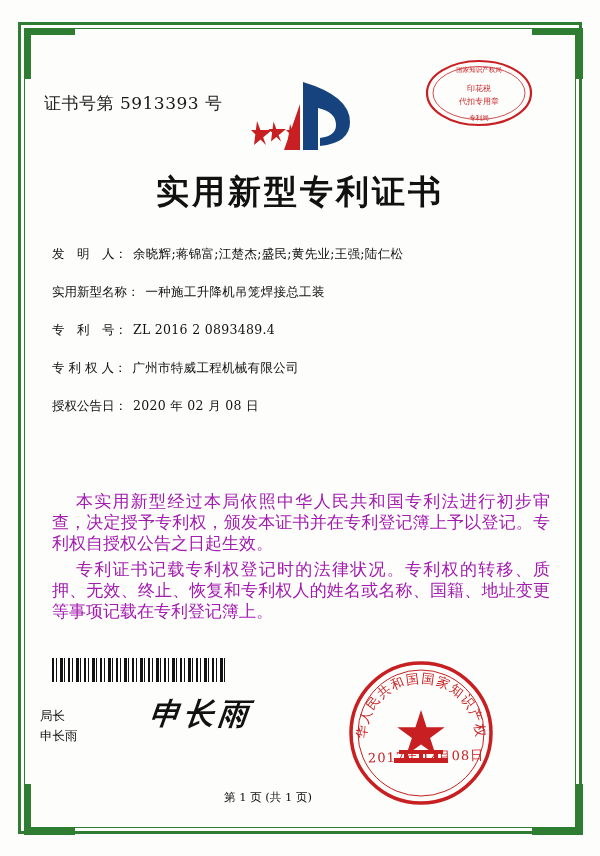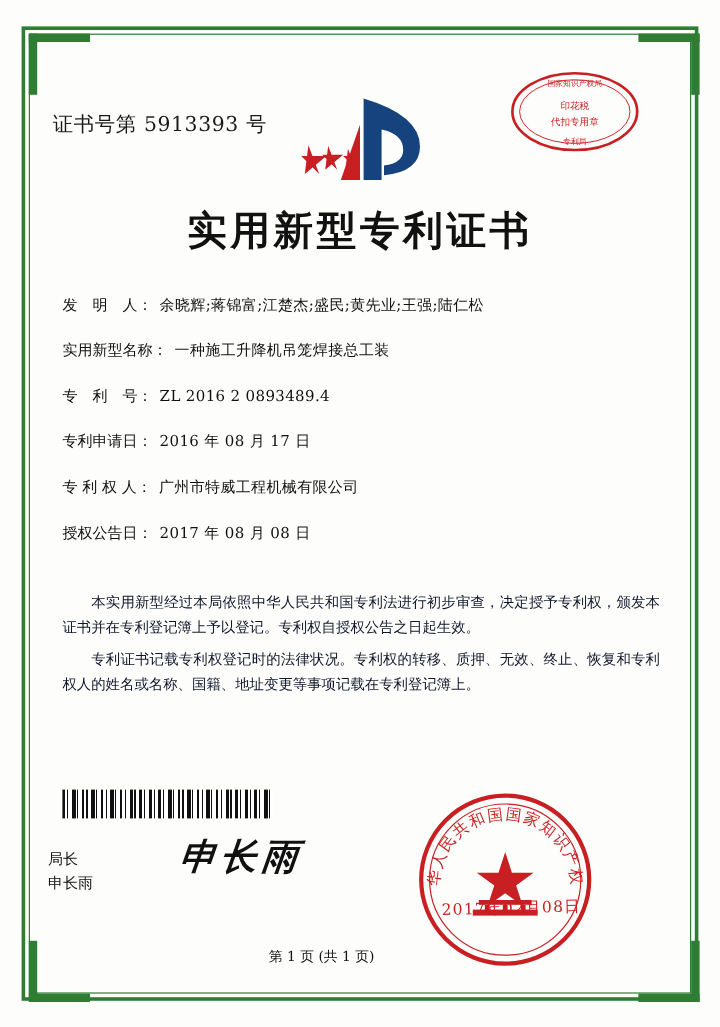--- a/index.html
+++ b/index.html
@@ -100,24 +100,24 @@
   .field-value {
     flex: 1;
     letter-spacing: 0.3px;
   }
 
   
   .body-text {
     position: absolute;
     left: 52px; top: 492px;
     width: 498px;
-    font-family: Liberation Serif, serif;
-    font-size: 12px;
+    font-family: Liberation Mono, monospace;
+    font-size: 17px;
     line-height: 21px;
-    color: #0f172a;
+    color: #a21caf;
     text-align: justify;
   }
   .body-text p {
     margin: 0 0 5px 0;
     text-indent: 24px;
   }
 
   
   .barcode {
     position: absolute;
@@ -222,30 +222,26 @@
     </div>
     <div class="field-row">
       <span class="field-label">实用新型名称：</span>
       <span class="field-value">一种施工升降机吊笼焊接总工装</span>
     </div>
     <div class="field-row">
       <span class="field-label">专　利　号：</span>
       <span class="field-value">ZL 2016 2 0893489.4</span>
     </div>
     <div class="field-row">
-      <span class="field-label">专利申请日：</span>
-      <span class="field-value">2016 年 08 月 17 日</span>
-    </div>
-    <div class="field-row">
       <span class="field-label">专 利 权 人：</span>
       <span class="field-value">广州市特威工程机械有限公司</span>
     </div>
     <div class="field-row">
       <span class="field-label">授权公告日：</span>
-      <span class="field-value">2017 年 08 月 08 日</span>
+      <span class="field-value">2020 年 02 月 08 日</span>
     </div>
   </div>
 
   <div class="body-text">
     <p>本实用新型经过本局依照中华人民共和国专利法进行初步审查，决定授予专利权，颁发本证书并在专利登记簿上予以登记。专利权自授权公告之日起生效。</p>
     <p>专利证书记载专利权登记时的法律状况。专利权的转移、质押、无效、终止、恢复和专利权人的姓名或名称、国籍、地址变更等事项记载在专利登记簿上。</p>
   </div>
 
   <div class="barcode"></div>
 

